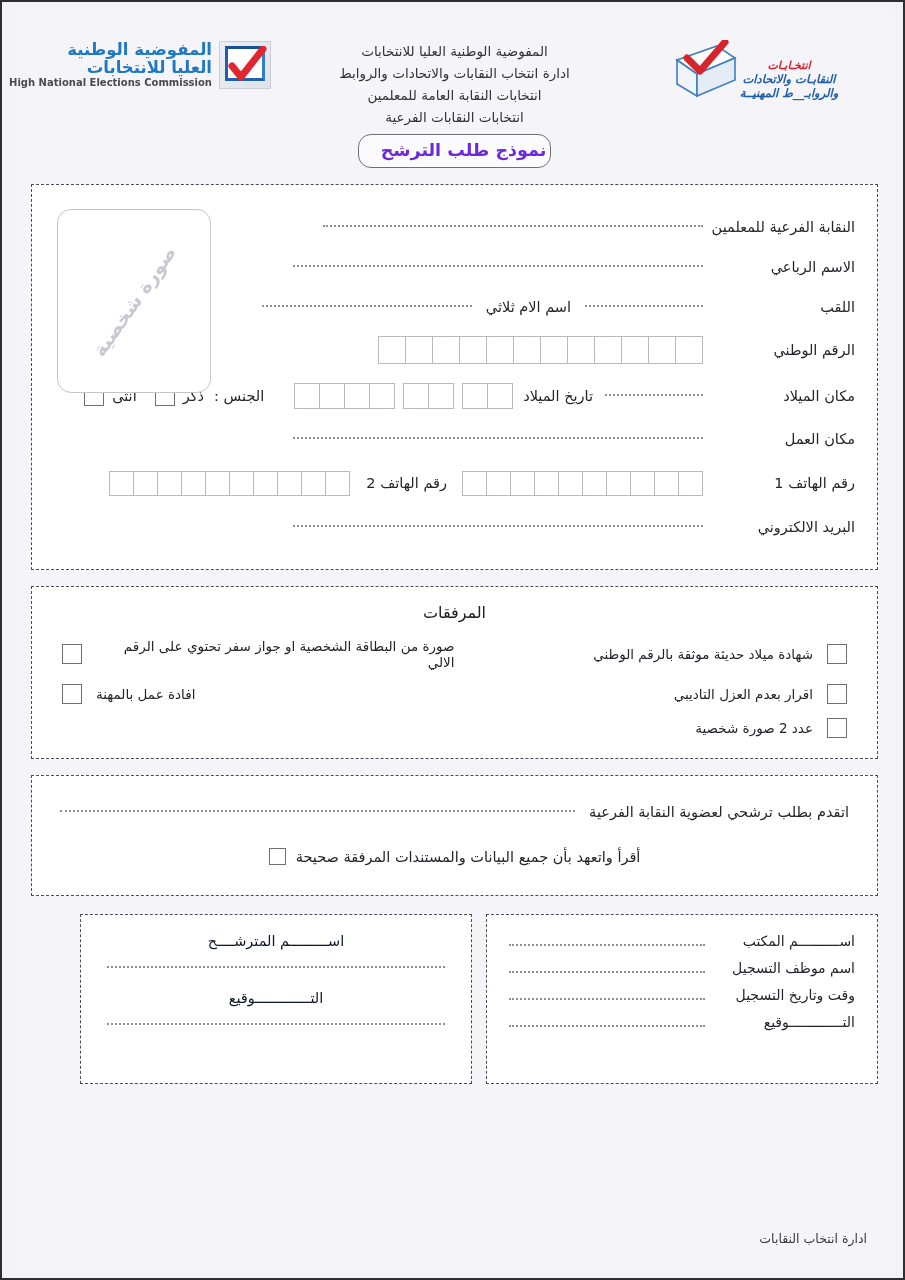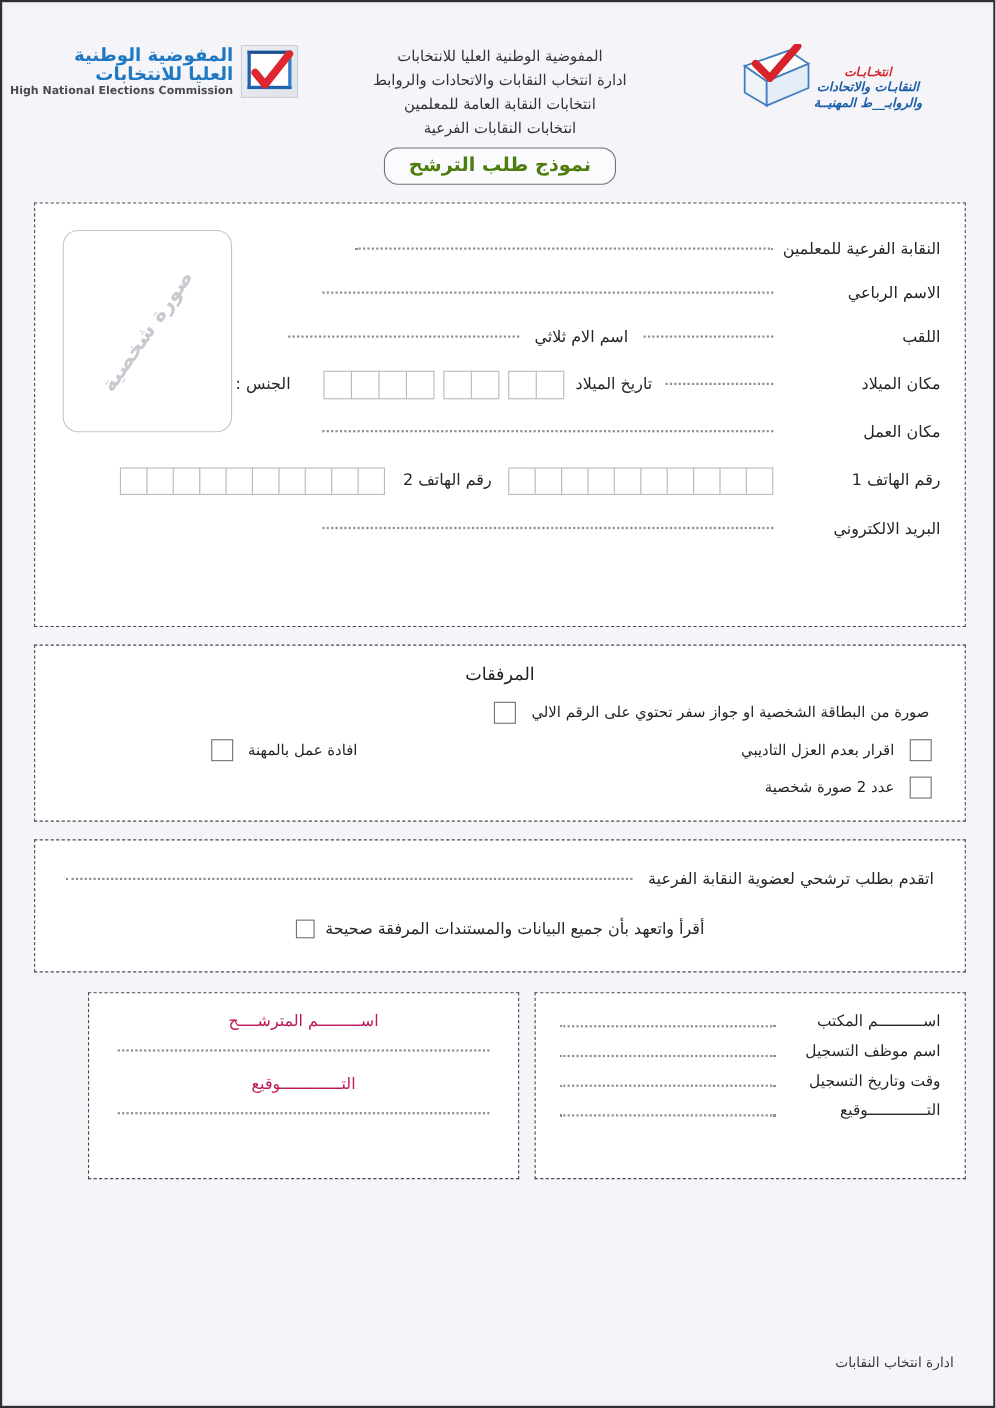--- a/index.html
+++ b/index.html
@@ -132,23 +132,23 @@
 
   
   .title-badge-wrap {
     text-align: center;
     margin-top: 2px;
   }
   .title-badge {
     display: inline-block;
     border: 1.3px solid #6f6f79;
     border-radius: 13px;
-    padding: 5px 22px 7px 22px;
+    padding: 5px 4px 7px 22px;
     background: #fbfbfd;
-    color: #4d7c0f;
+    color: #6d28d9;
     font-size: 17.5px;
     font-weight: bold;
   }
 
   
   .section {
     margin: 16px 15px 0 15px;
     border: 1.4px dashed #4b4b55;
     background: #ffffff;
     box-sizing: border-box;
@@ -258,21 +258,21 @@
     justify-content: space-between;
   }
   .attach-item {
     display: flex;
     align-items: center;
     gap: 14px;
     font-size: 13.5px;
     color: #24242a;
   }
   .attach-item.right { width: 400px; justify-content: flex-start; }
-  .attach-item.left  { width: 400px; justify-content: center; }
+  .attach-item.left  { width: 400px; justify-content: flex-end; }
   .attach-item .chk { order: 0; }
   .attach-item.left .chk { order: 2; }
 
   
   .sec-declare { padding: 28px 28px 30px 28px; }
   .decl-row {
     display: flex;
     align-items: center;
     font-size: 14.5px;
     color: #24242a;
@@ -303,21 +303,21 @@
   .fbox.right { width: 392px; }
   .fbox.left  { width: 392px; }
   .f-row {
     display: flex;
     align-items: flex-end;
     font-size: 14px;
     color: #24242a;
     margin-bottom: 11px;
   }
   .f-row .fl { white-space: nowrap; flex: 0 0 auto; width: 150px; text-align: right; }
-  .f-center { text-align: center; font-size: 14.5px; color: #be185d; }
+  .f-center { text-align: center; font-size: 14.5px; color: #0f172a; }
   .f-dots-full {
     border-bottom: 2px dotted #8d8d97;
     height: 1px;
     margin: 16px 4px 22px 4px;
   }
 
   .page-footer {
     position: absolute;
     bottom: 24px;
     right: 26px;
@@ -392,20 +392,37 @@
           <div class="dots" style="width:410px;"></div>
         </div>
 
         <div class="row">
           <div class="lbl lbl-w">اللقب</div>
           <div class="dots" style="width:118px;"></div>
           <div class="lbl" style="margin:0 14px;">اسم الام ثلاثي</div>
           <div class="dots" style="width:210px;"></div>
         </div>
 
+        <div class="row" style="height:46px;">
+          <div class="lbl lbl-w">الرقم الوطني</div>
+          <div class="boxes">
+            <div class="cell"></div>
+            <div class="cell"></div>
+            <div class="cell"></div>
+            <div class="cell"></div>
+            <div class="cell"></div>
+            <div class="cell"></div>
+            <div class="cell"></div>
+            <div class="cell"></div>
+            <div class="cell"></div>
+            <div class="cell"></div>
+            <div class="cell"></div>
+            <div class="cell"></div>
+          </div>
+        </div>
 
         <div class="row" style="height:46px;">
           <div class="lbl lbl-w">مكان الميلاد</div>
           <div class="dots" style="width:98px;"></div>
           <div class="lbl" style="margin:0 12px 0 10px;">تاريخ الميلاد</div>
 
           <div class="grp">
             <div class="cell"></div>
             <div class="cell"></div>
           </div>
@@ -468,20 +485,24 @@
 
       </div>
     </div>
 
     <div class="section sec-attach">
       <div class="attach-title">المرفقات</div>
 
       <div class="attach-grid">
 
         <div class="attach-line">
+          <div class="attach-item right">
+            <div class="chk"></div>
+            <span>شهادة ميلاد حديثة موثقة بالرقم الوطني</span>
+          </div>
           <div class="attach-item left">
             <span>صورة من البطاقة الشخصية او جواز سفر تحتوي على الرقم الالي</span>
             <div class="chk"></div>
           </div>
         </div>
 
         <div class="attach-line">
           <div class="attach-item right">
             <div class="chk"></div>
             <span>اقرار بعدم العزل التاديبي</span>

